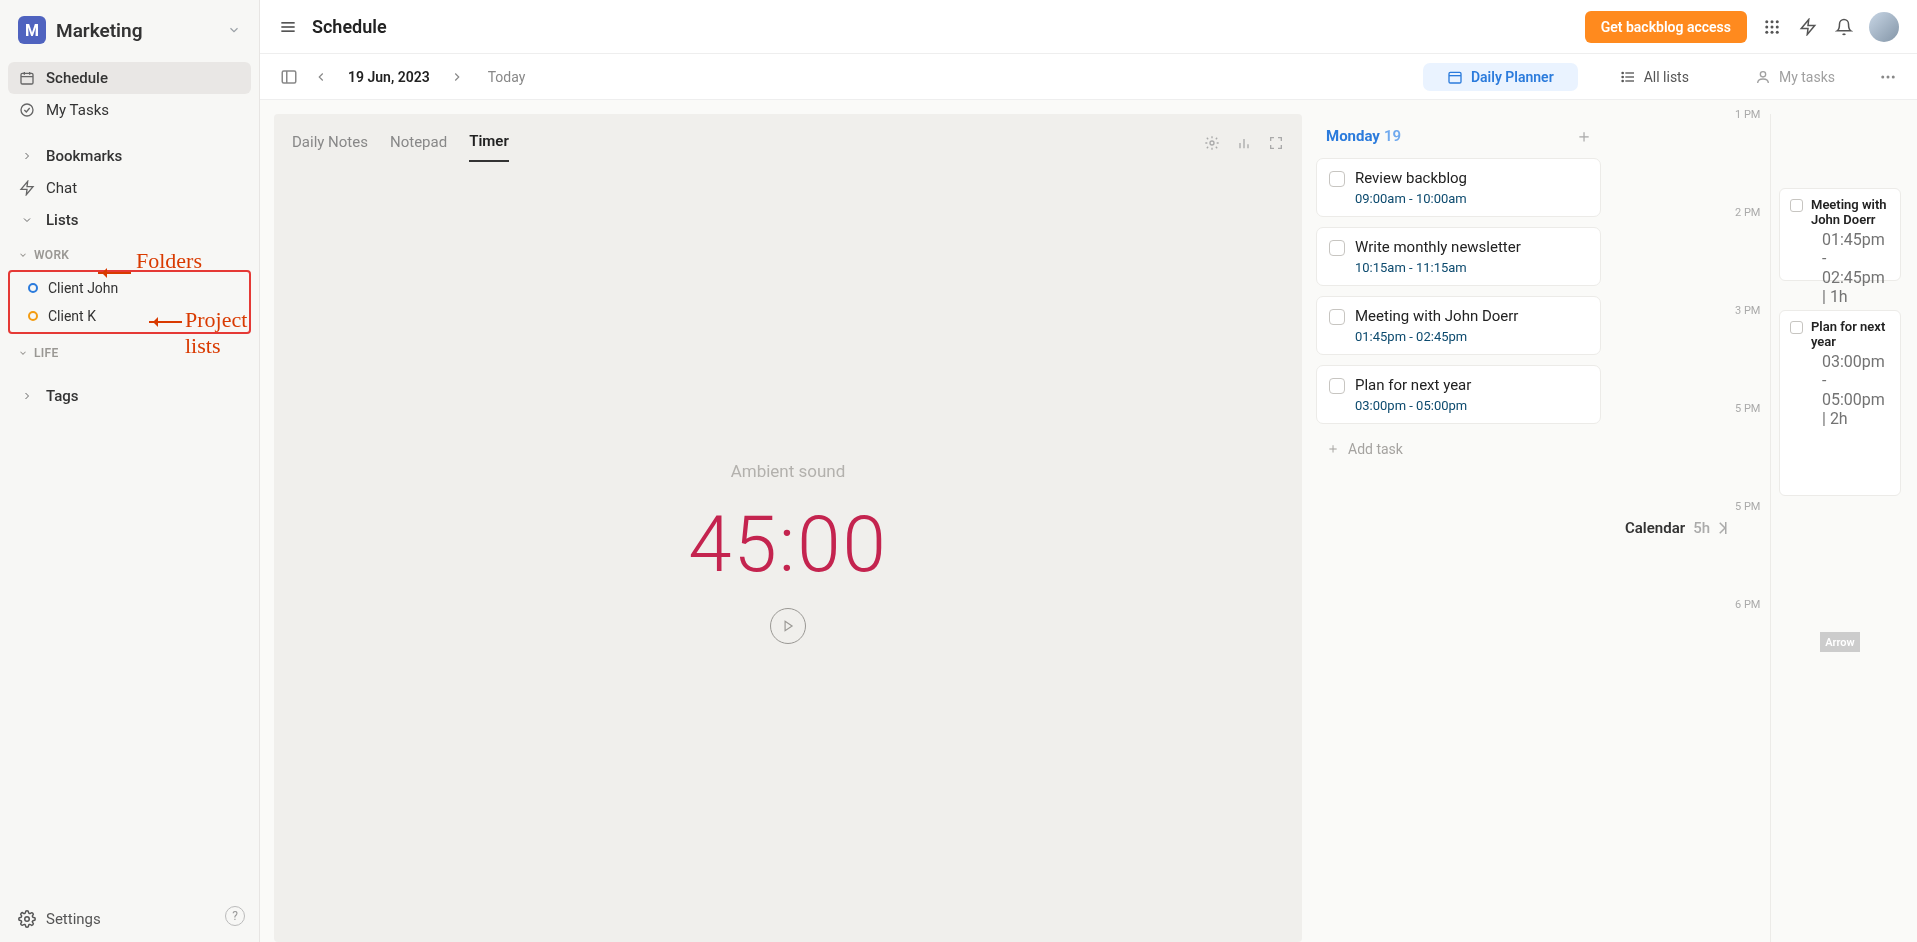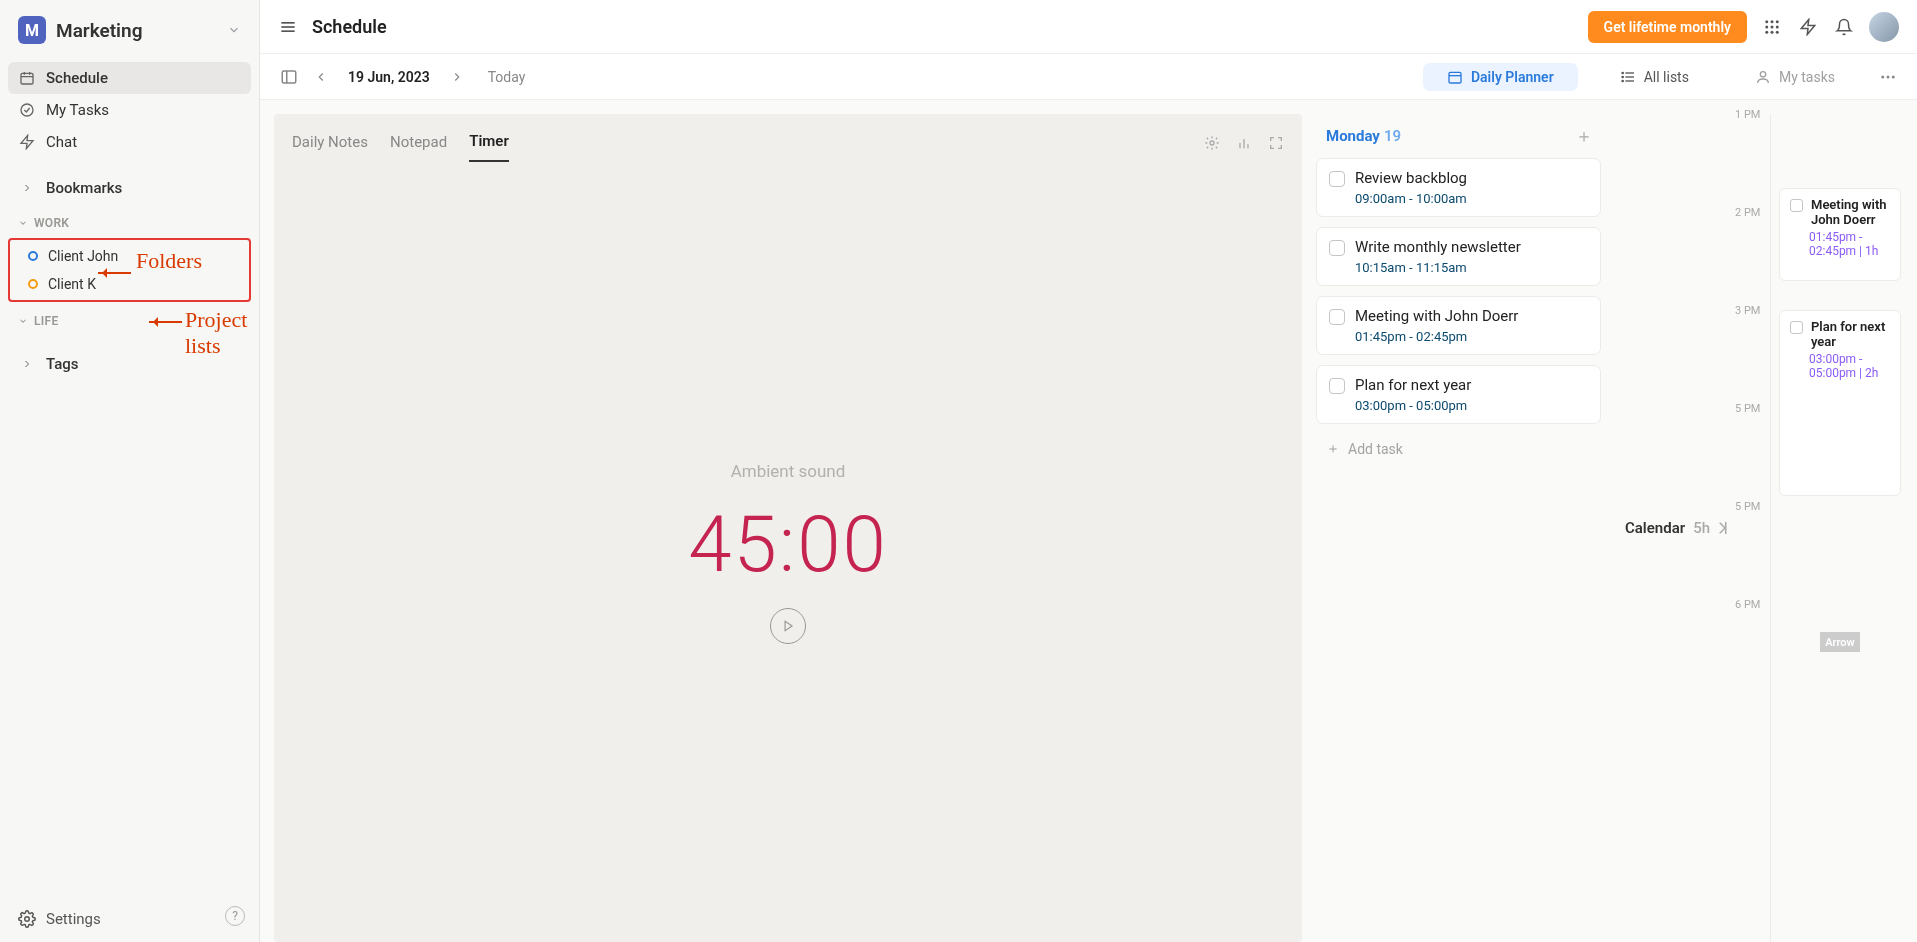--- a/index.html
+++ b/index.html
@@ -92,21 +92,21 @@
   .col-cal { width: 290px; display: flex; flex-direction: row; position: relative; }
   .cal-head { display: flex; align-items: center; padding: 10px 8px 10px 10px; font-size: 15px; font-weight: 600; color: #333; }
   .cal-head .sub { color: #aaa; font-weight: 500; margin-left: 8px; }
   .cal-head .coll { margin-left: auto; color: #aaa; cursor: pointer; }
 
   .cal-grid { flex: 1; position: relative; border-left: 1px solid #ecebe8; margin-left: 34px; }
   .cal-hour-label { position: absolute; left: -36px; font-size: 11px; color: #aaa; transform: translateY(-6px); }
   .cal-event { position: absolute; left: 8px; right: 4px; background: #fff; border: 1px solid #ecebe8; border-radius: 6px; padding: 8px 10px; font-size: 13px; }
   .cal-event .et { font-weight: 600; color: #222; display: flex; align-items: flex-start; gap: 8px; }
   .cal-event .et .chk { width: 13px; height: 13px; border: 1.5px solid #c7c5c1; border-radius: 3px; margin-top: 2px; flex-shrink: 0; }
-  .cal-event .em { color: #8b5cf6; font-size: 12px; margin-top: 3px; margin-left: 19px; }
+  .cal-event .em { color: #737373; font-size: 16px; margin-top: 3px; margin-left: 32px; }
 
   svg { display: block; }
 </style>
 </head>
 <body>
 
 <aside class="sidebar">
   <div class="ws-head">
     <div class="ws-icon">M</div>
     <div class="ws-name">Marketing</div>
@@ -129,36 +129,44 @@
     </div>
     <div class="side-item">
       <span class="ic">
         <svg width="16" height="16" viewBox="0 0 24 24" fill="none" stroke="currentColor" stroke-width="2">
             <circle cx="12" cy="12" r="9"></circle>
             <polyline points="8 12 11 15 16 9"></polyline>
           </svg>
       </span>
       <span>My Tasks</span>
     </div>
+    <div class="side-item sub" style="margin-top:14px;">
+      <span class="ic">
+        <svg width="12" height="12" viewBox="0 0 24 24" fill="none" stroke="currentColor" stroke-width="2">
+            <polyline points="9 6 15 12 9 18"></polyline>
+          </svg>
+      </span>
+      <span>Bookmarks</span>
+    </div>
+
     <div class="side-item">
       <span class="ic">
         <svg width="16" height="16" viewBox="0 0 24 24" fill="none" stroke="currentColor" stroke-width="2">
             <polygon points="13 2 3 14 12 14 11 22 21 10 12 10 13 2"></polygon>
           </svg>
       </span>
       <span>Chat</span>
     </div>
-
-    <div class="side-item sub" style="margin-top:14px;">
+    <div class="side-item sub">
       <span class="ic">
         <svg width="12" height="12" viewBox="0 0 24 24" fill="none" stroke="currentColor" stroke-width="2">
-            <polyline points="9 6 15 12 9 18"></polyline>
+            <polyline points="6 9 12 15 18 9"></polyline>
           </svg>
       </span>
-      <span>Bookmarks</span>
+      <span>Lists</span>
     </div>
   </nav>
 
   <div class="side-section">
     <span class="chev">
       <svg width="10" height="10" viewBox="0 0 24 24" fill="none" stroke="currentColor" stroke-width="2.5">
           <polyline points="6 9 12 15 18 9"></polyline>
         </svg>
     </span>
     <span>WORK</span>
@@ -215,21 +223,21 @@
   <div class="topbar">
     <div class="hamburger">
       <svg width="20" height="20" viewBox="0 0 24 24" fill="none" stroke="currentColor" stroke-width="2">
           <line x1="4" y1="7" x2="20" y2="7"></line>
           <line x1="4" y1="12" x2="20" y2="12"></line>
           <line x1="4" y1="17" x2="20" y2="17"></line>
         </svg>
     </div>
     <div class="page-title">Schedule</div>
     <div class="top-right">
-      <div class="cta-btn">Get lifetime monthly</div>
+      <div class="cta-btn">Get backblog access</div>
       <div class="top-ic">
         <svg width="18" height="18" viewBox="0 0 24 24" fill="currentColor">
             <circle cx="5" cy="5" r="2"></circle>
             <circle cx="12" cy="5" r="2"></circle>
             <circle cx="19" cy="5" r="2"></circle>
             <circle cx="5" cy="12" r="2"></circle>
             <circle cx="12" cy="12" r="2"></circle>
             <circle cx="19" cy="12" r="2"></circle>
             <circle cx="5" cy="19" r="2"></circle>
             <circle cx="12" cy="19" r="2"></circle>

